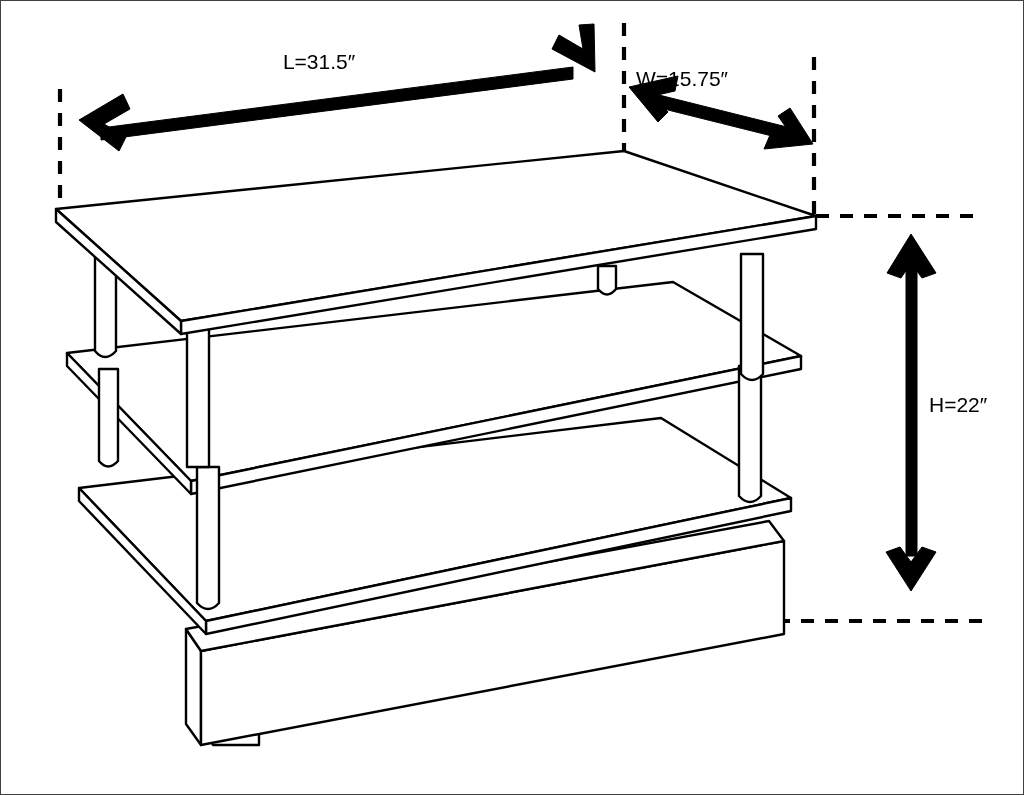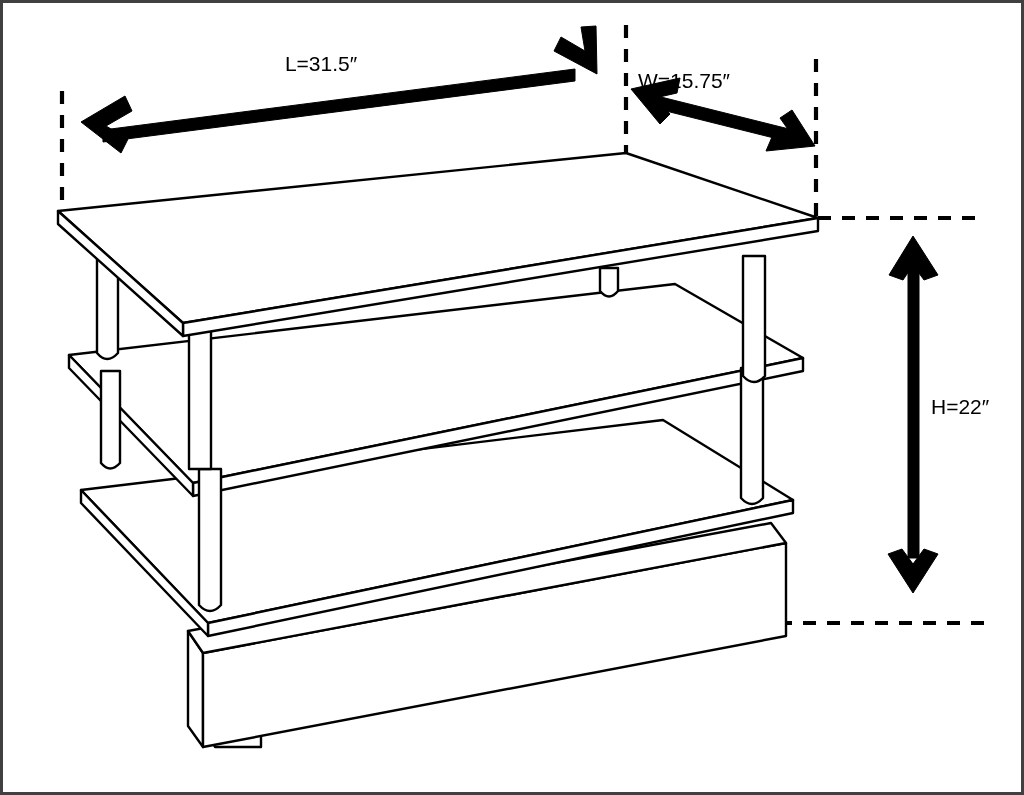--- a/index.html
+++ b/index.html
@@ -12,21 +12,21 @@
     height: 795px;
     font-family: "Liberation Sans", sans-serif;
     overflow: hidden;
   }
   #diagram-root {
     position: relative;
     width: 1024px;
     height: 795px;
     background: #ffffff;
     box-sizing: border-box;
-    border: 3px solid #404040;
+    border: 1px solid #404040;
   }
   svg.drawing {
     position: absolute;
     top: 0;
     left: 0;
     width: 1024px;
     height: 795px;
     display: block;
   }
   .furniture-face {

